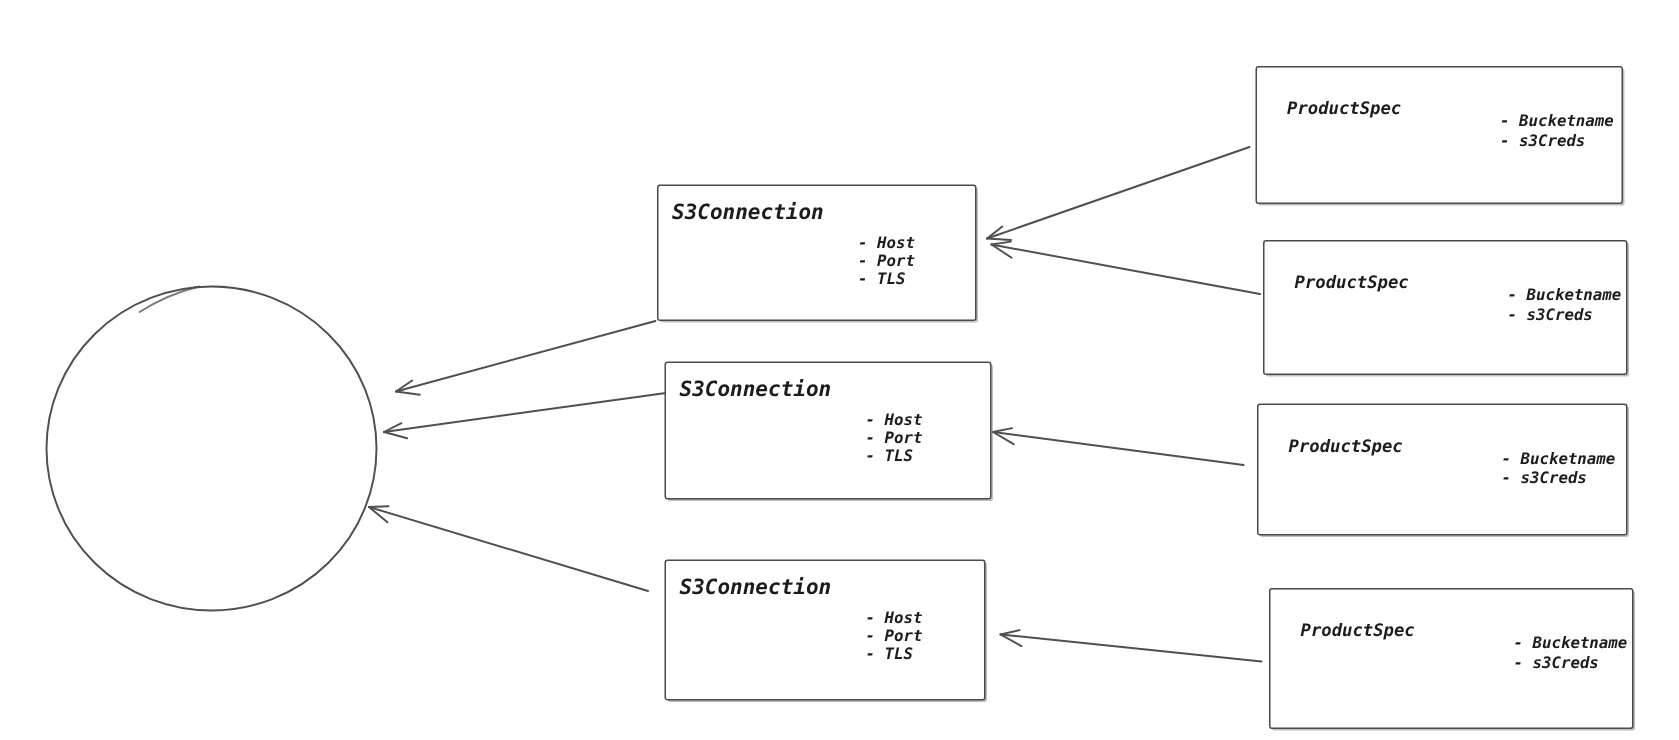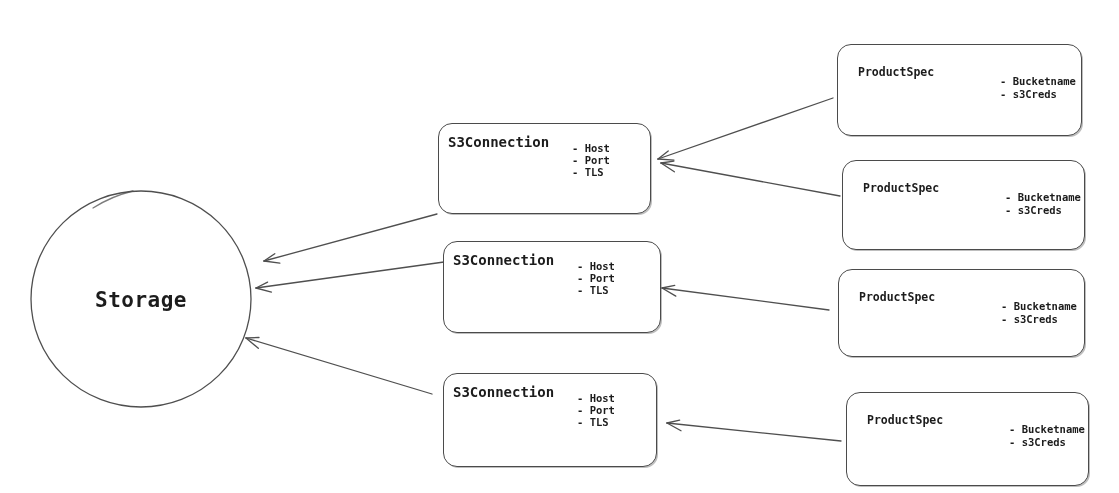--- a/index.html
+++ b/index.html
@@ -7,29 +7,30 @@
   .canvas{
     position:relative;width:1119px;height:493px;background:#ffffff;
     font-family:"DejaVu Sans Mono", monospace;color:#1c1c1c;
   }
   .connectors{position:absolute;left:0;top:0;width:1119px;height:493px;}
   .connectors line, .connectors path, .connectors ellipse{
     stroke:#4f4f4f;stroke-width:1.3;fill:none;stroke-linecap:round;
   }
   .sketch-overlap{stroke:#9e9e9e;stroke-width:2;opacity:.75;}
   .node{
-    position:absolute;background:#ffffff;border:1.4px solid #4b4b4b;border-radius:14px;
+    position:absolute;background:#ffffff;border:1.4px solid #4b4b4b;border-radius:2px;
     box-shadow:1.5px 1.5px 0 -0.5px rgba(110,110,110,.45);
+    font-style:italic;
   }
   .title{position:absolute;font-weight:bold;white-space:nowrap;}
   .s3 .title{left:9px;top:10px;font-size:14px;}
   .ps .title{left:20px;top:20px;font-size:11.5px;}
   .attrs{position:absolute;font-weight:bold;}
   .attrs div{white-space:pre;}
-  .s3 .attrs{left:133px;top:18px;font-size:10.5px;line-height:12px;}
+  .s3 .attrs{left:133px;top:32px;font-size:10.5px;line-height:12px;}
   .ps .attrs{left:162px;top:30px;font-size:10.5px;line-height:12.5px;}
   .storage-label{
     position:absolute;left:31px;top:192px;width:220px;height:215px;
     display:flex;align-items:center;justify-content:center;
     font-size:21px;font-weight:bold;letter-spacing:.5px;
   }
 </style>
 </head>
 <body>
 
@@ -69,23 +70,20 @@
         <line x1="256" y1="288" x2="271.4516014383334" y2="292.1530727167838"></line>
         <line x1="256" y1="288" x2="267.60550296251665" y2="282.14232973042886"></line>
       </g>
       <g>
         <line x1="432" y1="394" x2="246" y2="338"></line>
         <line x1="246" y1="338" x2="258.3150186036104" y2="348.2147108031863"></line>
         <line x1="246" y1="338" x2="258.9908326379004" y2="337.51187360851725"></line>
       </g>
     </svg>
 
-  <div class="storage-label">
-    <span>Storage</span>
-  </div>
 
   <div class="node s3" style="left:438px;top:123px;width:211px;height:89px;">
     <span class="title">S3Connection</span>
     <div class="attrs">
       <div>- Host</div>
       <div>- Port</div>
       <div>- TLS</div>
     </div>
   </div>
 

